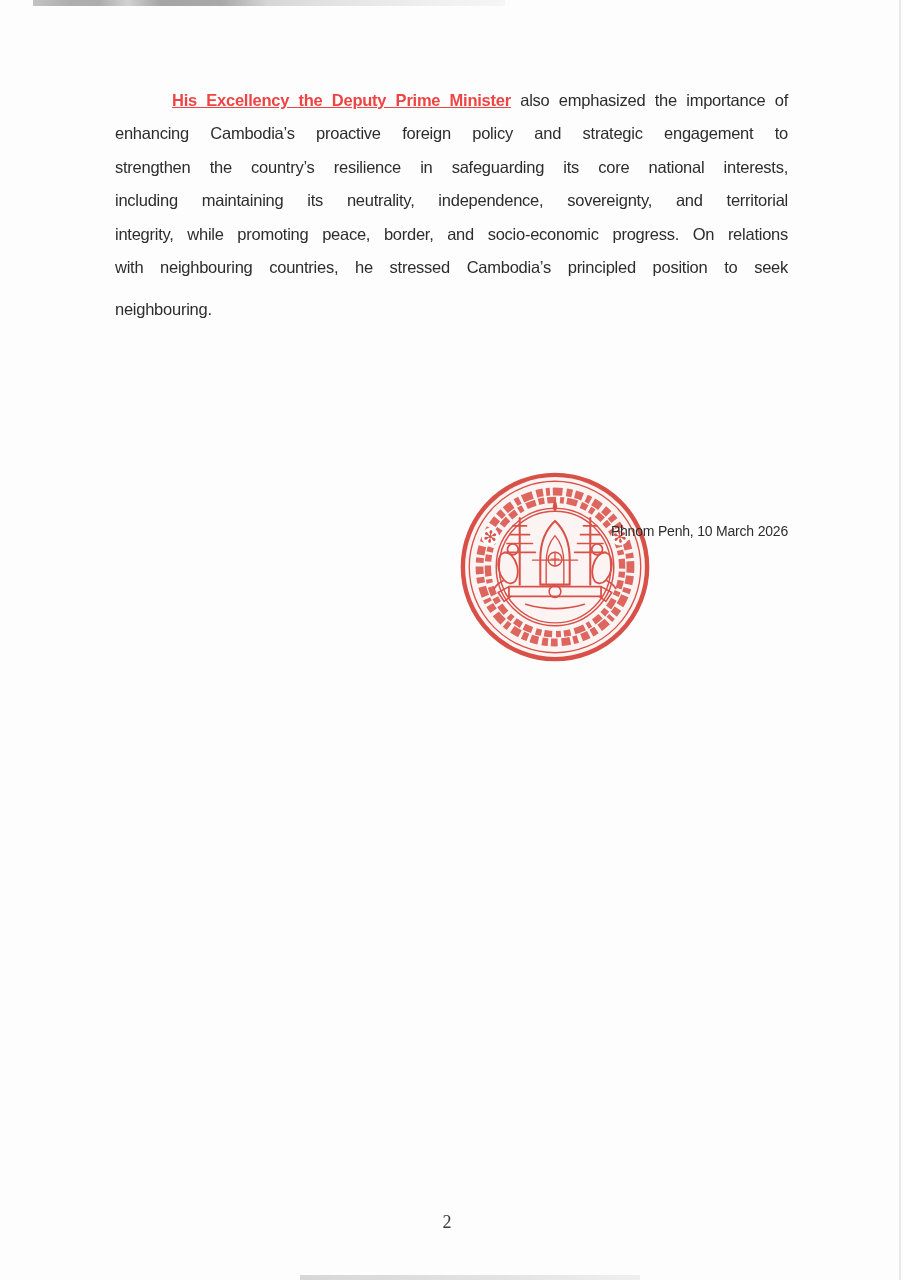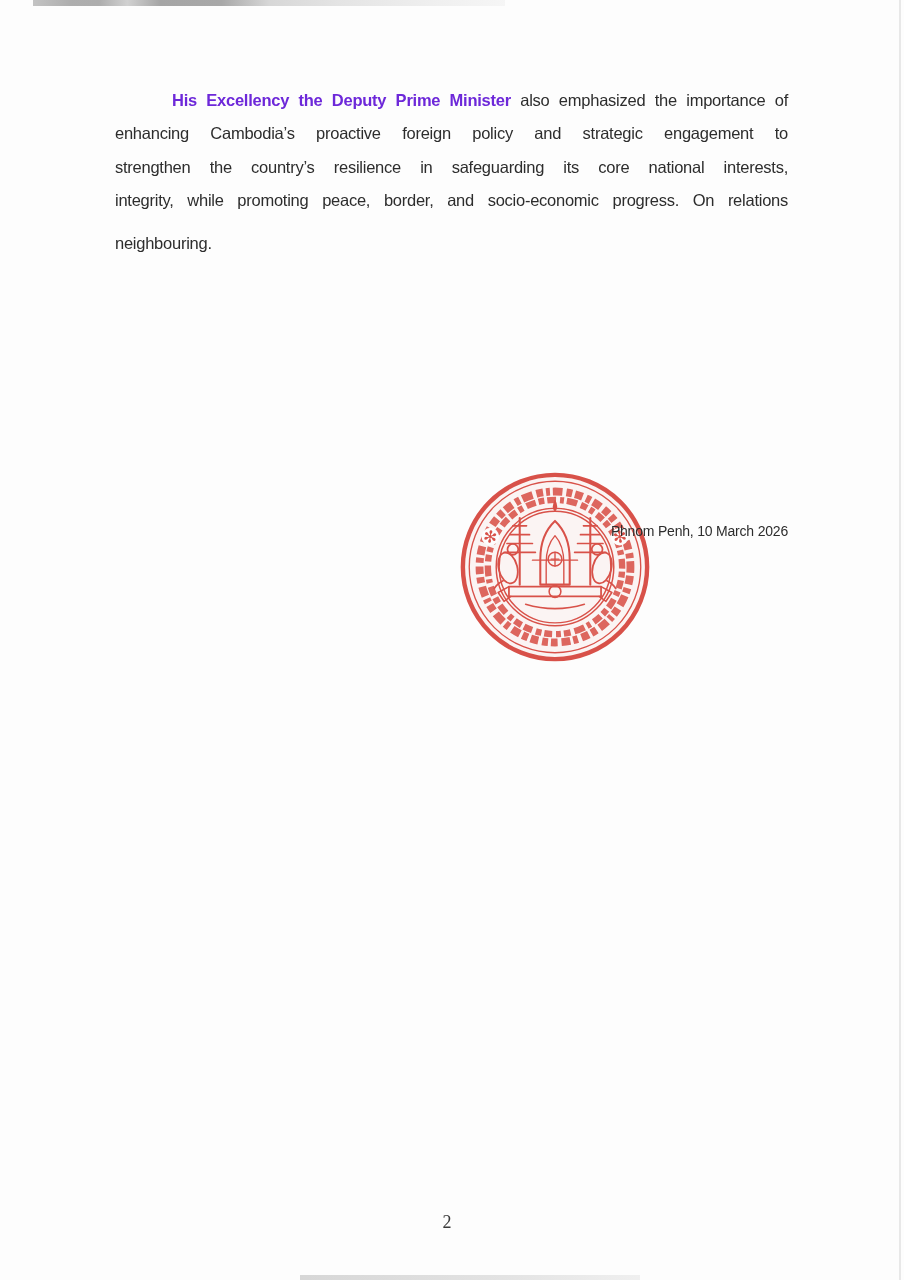--- a/index.html
+++ b/index.html
@@ -33,21 +33,21 @@
     font-size:16.5px;letter-spacing:-0.25px;line-height:33.4px;
   }
   .para{margin:0 0 9px 0;}
   .line{
     text-align:justify;text-align-last:justify;
     height:33.4px;overflow:visible;white-space:nowrap0;
   }
   .line.first{padding-left:57px;}
   .line.first.j{padding-left:0;text-indent:57px;}
   .line.last{text-align-last:left;}
-  .lead{font-weight:bold;color:#6d28d9;}
+  .lead{font-weight:bold;color:#ef4444;text-decoration:underline;}
   
   .dateline{
     position:absolute;left:115px;top:523px;width:673px;
     text-align:right;font-size:14px;letter-spacing:-0.2px;z-index:5;
   }
   
   .stamp{
     position:absolute;left:457px;top:469px;width:196px;height:196px;z-index:2;
     opacity:.93;
   }
@@ -67,21 +67,23 @@
 
 <div class="page">
 
   <div class="artifact-top"></div>
 
   <div class="content">
     <div class="para">
       <div class="line first j"><span class="lead">His Excellency the Deputy Prime Minister</span><span> also emphasized the importance of</span></div>
       <div class="line"><span>enhancing Cambodia’s proactive foreign policy and strategic engagement to</span></div>
       <div class="line"><span>strengthen the country’s resilience in safeguarding its core national interests,</span></div>
+      <div class="line"><span>including maintaining its neutrality, independence, sovereignty, and territorial</span></div>
       <div class="line"><span>integrity, while promoting peace, border, and socio-economic progress. On relations</span></div>
+      <div class="line"><span>with neighbouring countries, he stressed Cambodia’s principled position to seek</span></div>
     </div>
     <div class="para">
       <div class="line last"><span>neighbouring.</span></div>
     </div>
   </div>
 
   <div class="dateline">Phnom Penh, 10 March 2026</div>
 
   <div class="stamp">
     <svg width="196" height="196" viewBox="0 0 200 200" xmlns="http://www.w3.org/2000/svg">

